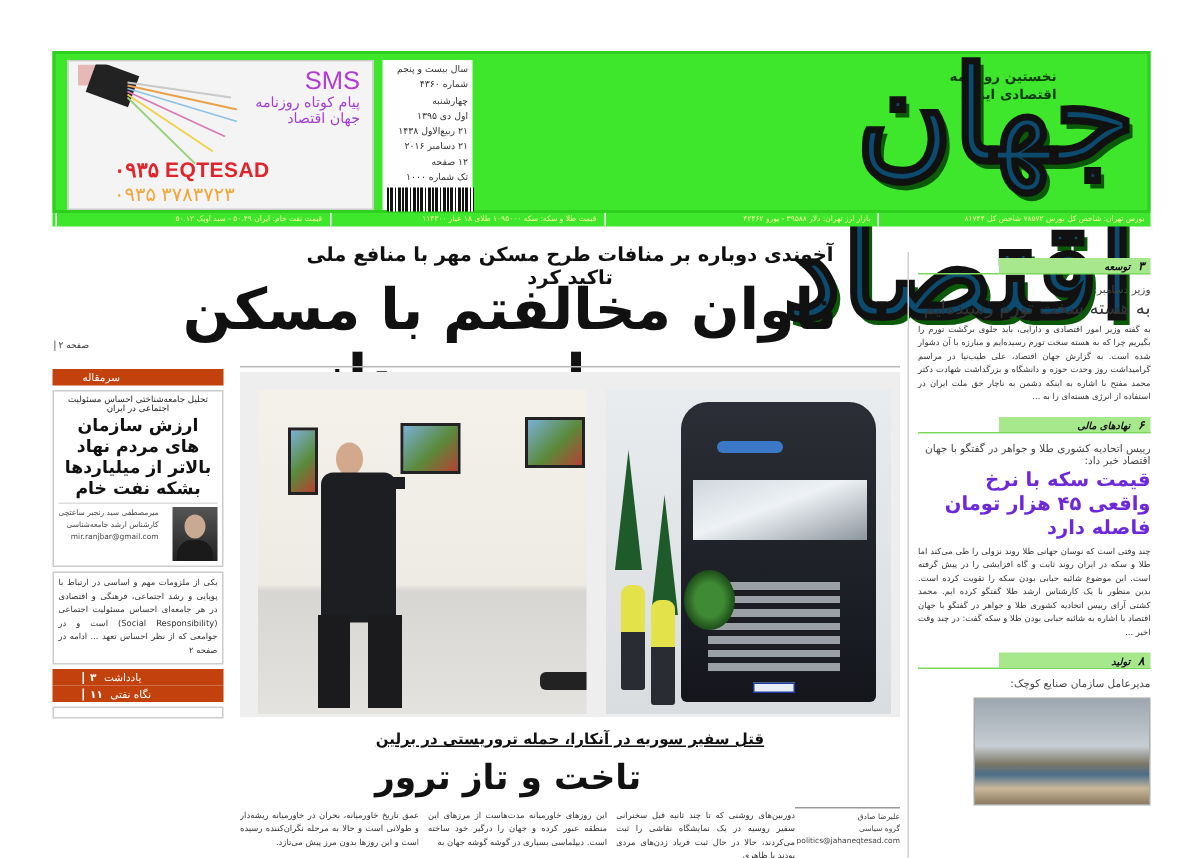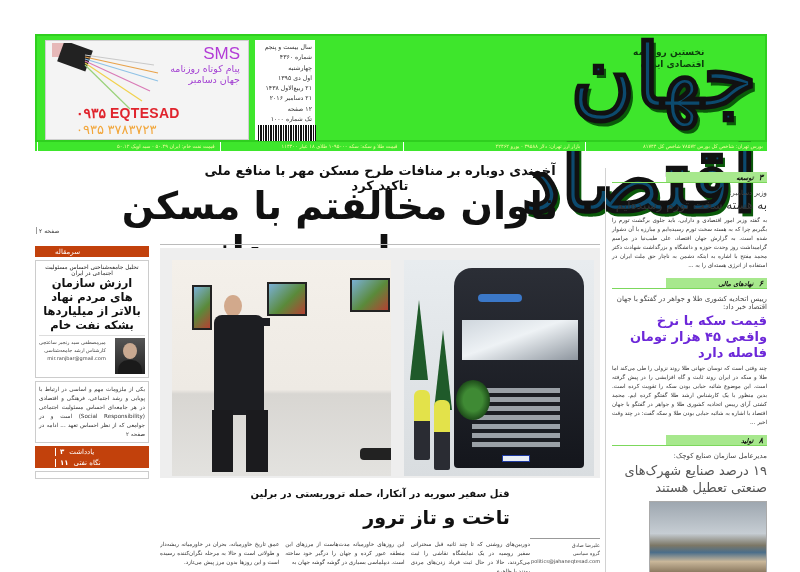--- a/index.html
+++ b/index.html
@@ -55,22 +55,22 @@
   .photo2 { position: absolute; left: 404px; top: 260px; width: 190px; height: 216px; background: linear-gradient(#e8ecef 0%, #d9dde0 100%); overflow: hidden; }
   .truck-cab { position: absolute; left: 50px; top: 8px; width: 130px; height: 200px; background: linear-gradient(#2b2e36,#14161c); border-radius: 18px 18px 4px 4px; }
   .truck-glass { position: absolute; left: 58px; top: 60px; width: 116px; height: 40px; background: linear-gradient(160deg,#cfd6dd,#eef2f5 45%,#8d959e); }
   .truck-grill { position: absolute; left: 68px; top: 128px; width: 88px; height: 60px; background: repeating-linear-gradient(#9aa0a6 0 5px,#1b1d22 5px 9px); }
   .truck-plate { position: absolute; left: 98px; top: 195px; width: 28px; height: 7px; background: #e9eef6; border: 1px solid #1f3aa0; }
   .truck-logo { position: absolute; left: 74px; top: 34px; width: 44px; height: 8px; background: #3b78c8; border-radius: 4px; }
   .tree { position: absolute; width: 0; height: 0; border-left: 9px solid transparent; border-right: 9px solid transparent; border-bottom: 80px solid #1f5a2a; }
   .wreath { position: absolute; left: 52px; top: 120px; width: 34px; height: 40px; background: radial-gradient(#3f8a34 40%, #1e4d1a 70%); border-radius: 50%; }
   .worker { position: absolute; width: 16px; height: 70px; background: linear-gradient(#e3e24a 0 45%, #2a2c33 45%); border-radius: 6px 6px 2px 2px; }
 
-  .photo-caption-k { position: absolute; left: 250px; top: 488px; width: 260px; text-align: center; font-size: 10px; font-weight: bold; direction: rtl; }
-  .photo-caption-h { position: absolute; left: 250px; top: 506px; width: 260px; text-align: right; font-size: 19px; font-weight: bold; direction: rtl; }
+  .photo-caption-k { position: absolute; left: 250px; top: 488px; width: 260px; text-align: center; font-size: 10px; font-weight: bold; direction: rtl; text-decoration: underline; }
+  .photo-caption-h { position: absolute; left: 250px; top: 506px; width: 260px; text-align: left; font-size: 23px; font-weight: bold; direction: rtl; }
   .body-cols { position: absolute; left: 160px; top: 540px; width: 370px; height: 32px; display: flex; flex-direction: row-reverse; gap: 6px; }
   .body-col { flex: 1; font-size: 5.6px; line-height: 9px; color: #333; direction: rtl; text-align: justify; overflow: hidden; }
   .author-box { position: absolute; left: 530px; top: 538px; width: 70px; direction: rtl; text-align: right; font-size: 5px; line-height: 8px; color: #444; border-top: 1px solid #999; padding-top: 2px; }
 
   
   .right-col { position: absolute; left: 612px; top: 164px; width: 155px; direction: rtl; }
   .rc-header { height: 12px; background: #3ee62c; color: #fff; font-size: 7px; line-height: 12px; padding-right: 16px; position: relative; border: 1px solid #fff; }
   .rc-header::before { content: ""; position: absolute; right: 4px; top: 3px; width: 6px; height: 6px; background: #fff; }
   .rc-section { height: 11px; margin-top: 8px; background: linear-gradient(to left, #a7e88d 0 65%, transparent 65%); font-size: 6.5px; line-height: 11px; font-weight: bold; padding-right: 4px; border-bottom: 1px solid #7cd85c; font-style: italic; }
   .rc-section .n { font-weight: bold; margin-left: 3px; font-size: 8px; }
@@ -93,21 +93,21 @@
       <g stroke-width="1.2">
         <line x1="35" y1="14" x2="108" y2="30" stroke="#e8a24a"></line>
         <line x1="35" y1="16" x2="108" y2="38" stroke="#8fc2e6"></line>
         <line x1="35" y1="18" x2="100" y2="48" stroke="#d97ab6"></line>
         <line x1="35" y1="20" x2="92" y2="58" stroke="#f2d04a"></line>
         <line x1="35" y1="22" x2="80" y2="66" stroke="#9ad27a"></line>
         <line x1="35" y1="12" x2="104" y2="22" stroke="#c9c9c9"></line>
       </g>
     </svg>
     <div class="ad-sms">SMS</div>
-    <div class="ad-sub">پیام کوتاه روزنامه جهان دسامبر</div>
+    <div class="ad-sub">پیام کوتاه روزنامه جهان اقتصاد</div>
     <div class="ad-line1">۰۹۳۵ EQTESAD</div>
     <div class="ad-line2">۰۹۳۵ ۳۷۸۳۷۲۳</div>
   </div>
 
   <div class="mast-info">
     <div>سال بیست و پنجم</div>
     <div>شماره ۴۳۶۰</div>
     <div>چهارشنبه</div>
     <div>اول دی ۱۳۹۵</div>
     <div>۲۱ ربیع‌الاول ۱۴۳۸</div>
@@ -229,15 +229,14 @@
   </div>
   <div class="rc-kicker">رییس اتحادیه کشوری طلا و جواهر در گفتگو با جهان اقتصاد خبر داد:</div>
   <div class="rc-title2">قیمت سکه با نرخ واقعی ۴۵ هزار تومان فاصله دارد</div>
   <div class="rc-body">چند وقتی است که نوسان جهانی طلا روند نزولی را طی می‌کند اما طلا و سکه در ایران روند ثابت و گاه افزایشی را در پیش گرفته است. این موضوع شائبه حبابی بودن سکه را تقویت کرده است. بدین منظور با یک کارشناس ارشد طلا گفتگو کرده ایم. محمد کشتی آرای رییس اتحادیه کشوری طلا و جواهر در گفتگو با جهان اقتصاد با اشاره به شائبه حبابی بودن طلا و سکه گفت: در چند وقت اخیر ...</div>
 
   <div class="rc-section">
     <span class="n">۸</span>
     <span>تولید</span>
   </div>
   <div class="rc-kicker">مدیرعامل سازمان صنایع کوچک:</div>
-  <div class="rc-title3">۱۹ درصد صنایع شهرک‌های صنعتی تعطیل هستند</div>
   <div class="rc-photo"></div>
 </div>
 
 </body></html>

